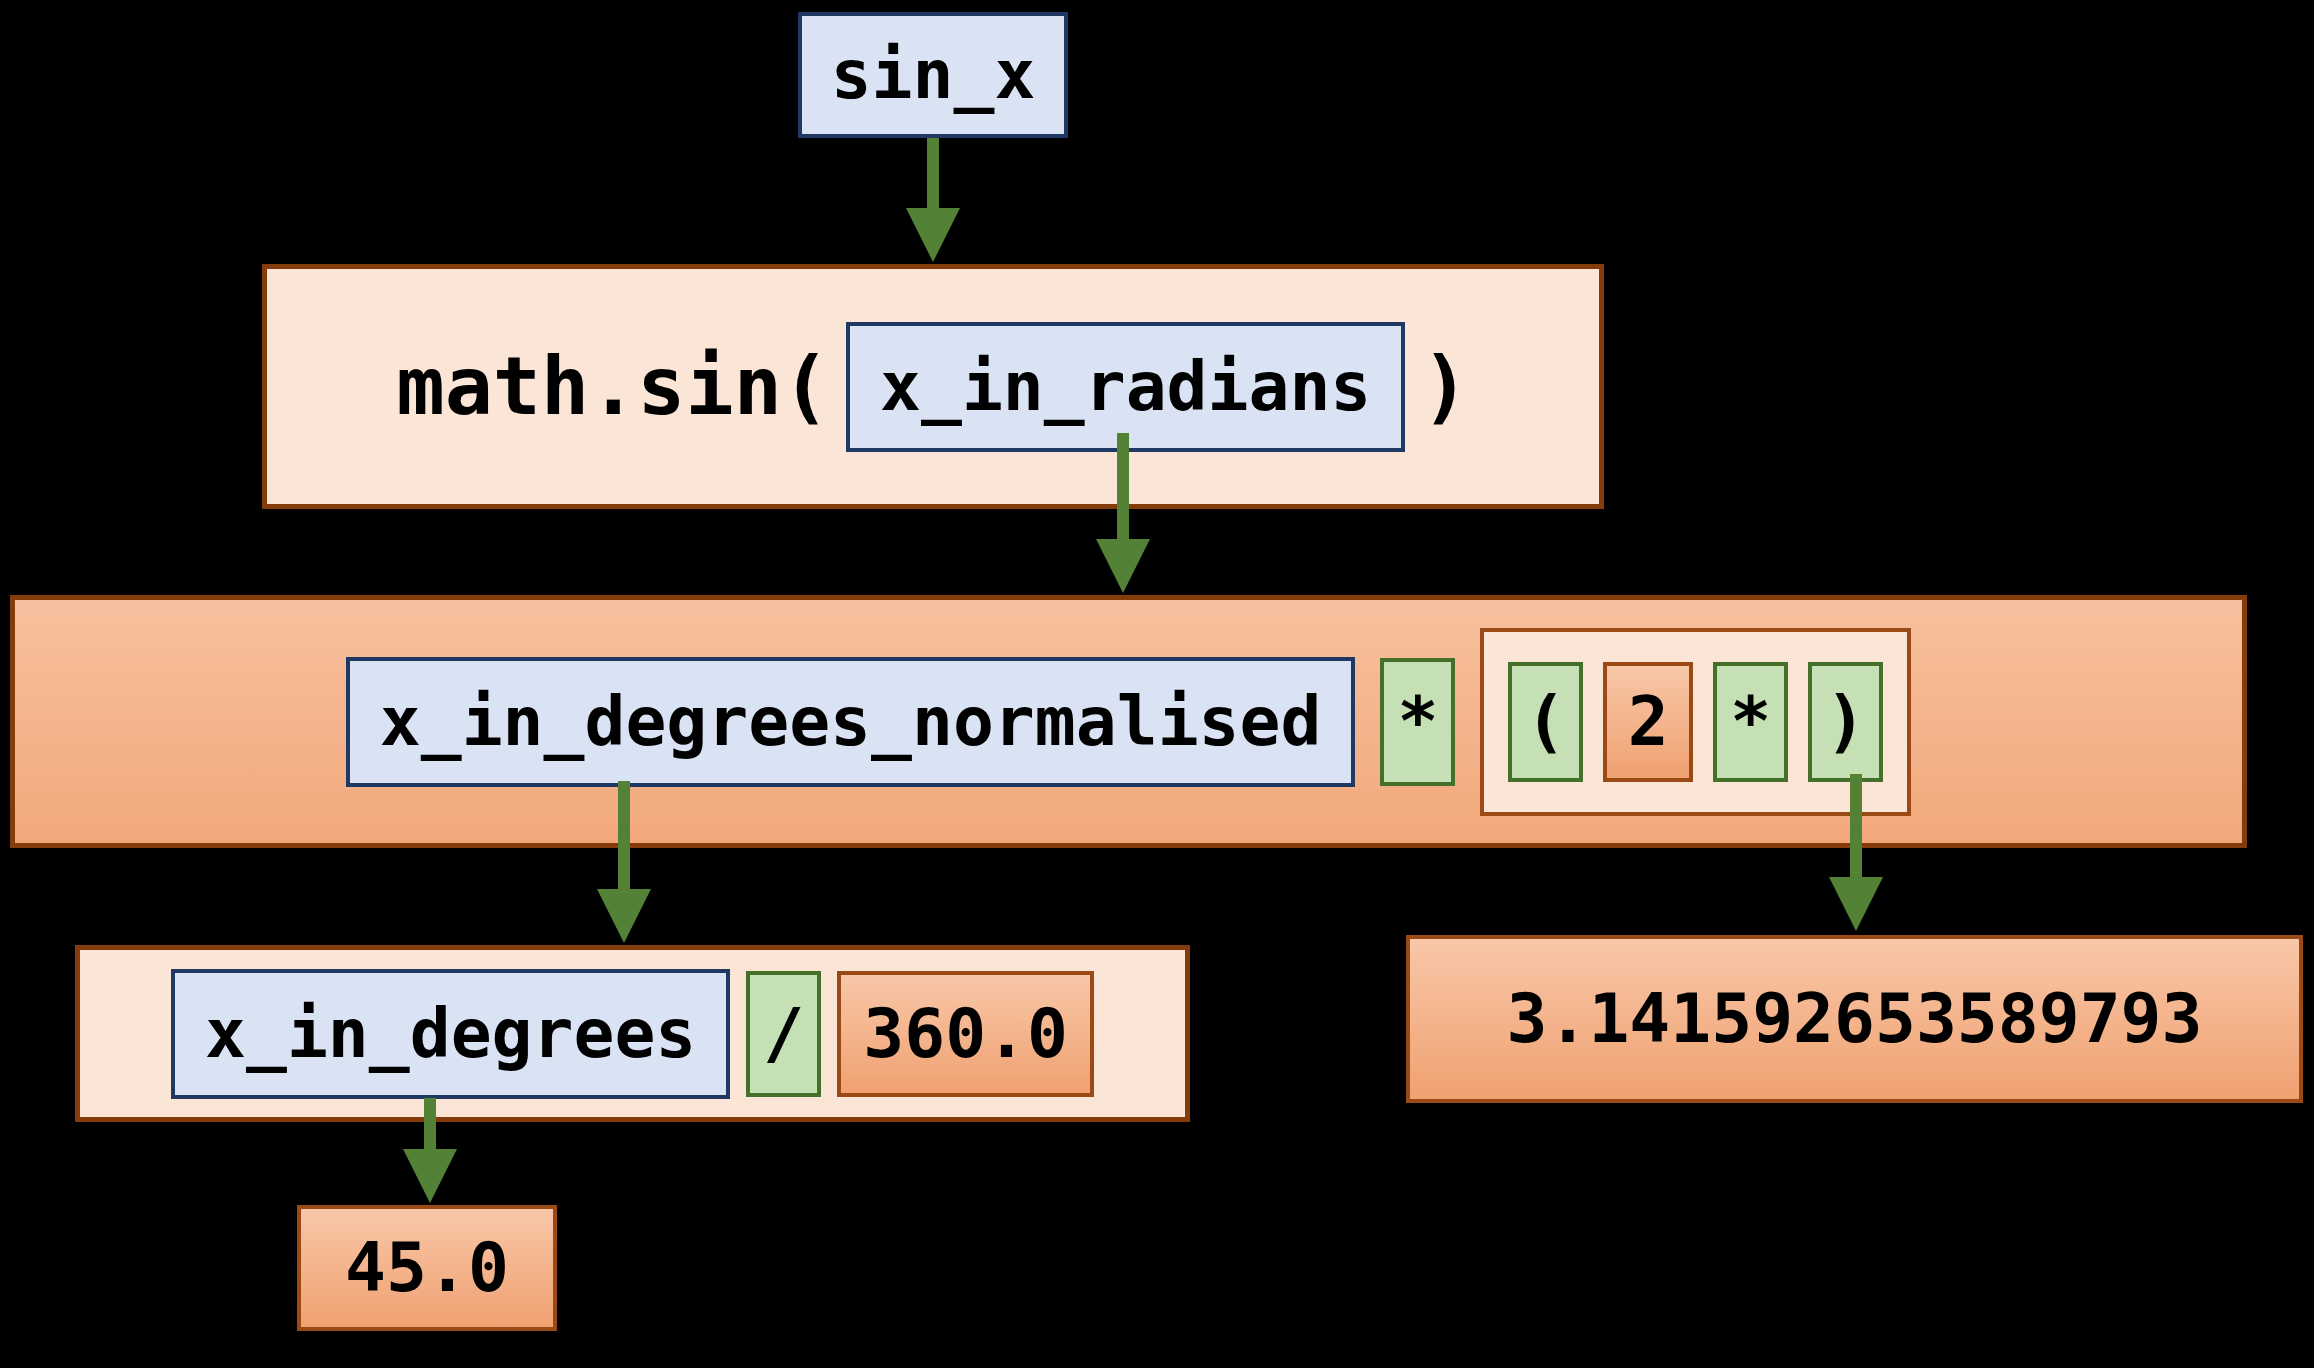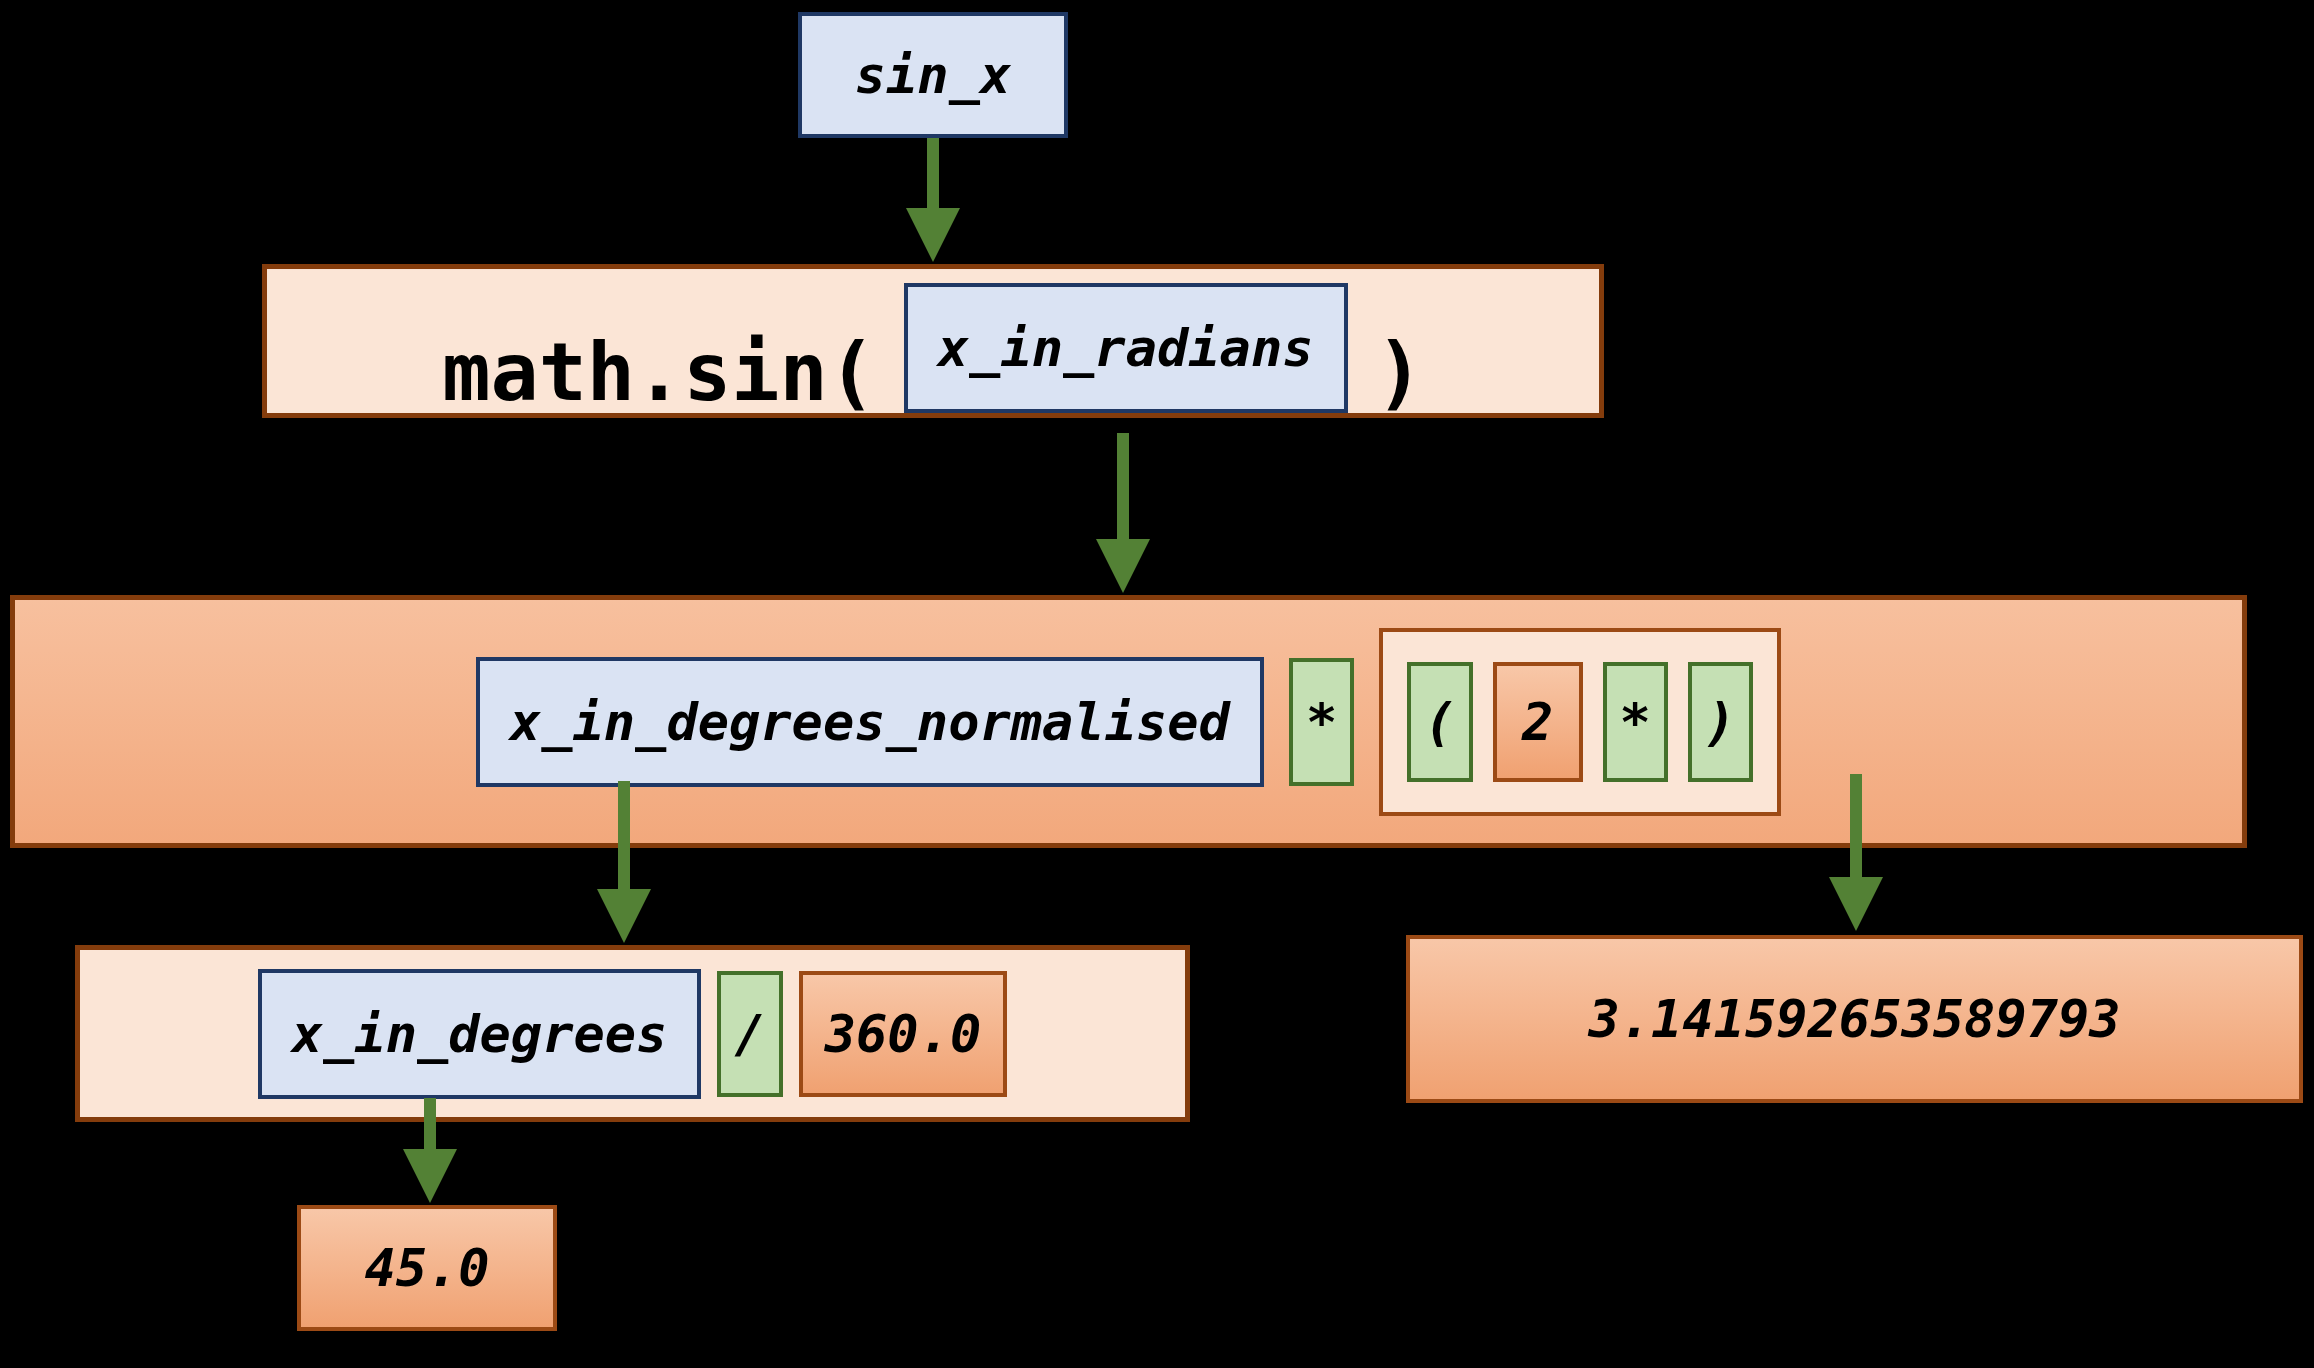--- a/index.html
+++ b/index.html
@@ -21,24 +21,23 @@
   .flexrow {
     display: flex;
     align-items: center;
     justify-content: center;
   }
   .node {
     display: flex;
     align-items: center;
     justify-content: center;
     box-sizing: border-box;
-    font-size: 52px;
+    font-size: 68px;
     line-height: 1;
     white-space: nowrap;
-    font-style: italic;
   }
   .blue-box {
     background: #dae3f3;
     border: 4px solid #1f3864;
     height: 130px;
     padding: 0 30px;
   }
   .peach-box {
     background: #fbe5d6;
     border: 5px solid #843c0c;
@@ -54,21 +53,21 @@
     padding: 0 13px;
   }
   .plain-text {
     font-size: 80px;
     line-height: 1;
     white-space: nowrap;
   }
   
   .sinx-box { left: 798px; top: 12px; width: 270px; height: 126px; }
   
-  .call-row { left: 262px; top: 264px; width: 1342px; height: 154px; gap: 28px; align-items: flex-end; }
+  .call-row { left: 262px; top: 264px; width: 1342px; height: 245px; gap: 16px; }
   
   .expr-row {
     left: 10px; top: 595px; width: 2237px; height: 253px; gap: 25px;
     background: linear-gradient(180deg, #f7c09e 0%, #f2a87c 100%);
     border: 5px solid #843c0c;
   }
   .group-box {
     background: #fbe5d6;
     border: 4px solid #9c4a15;
     height: 180px;

